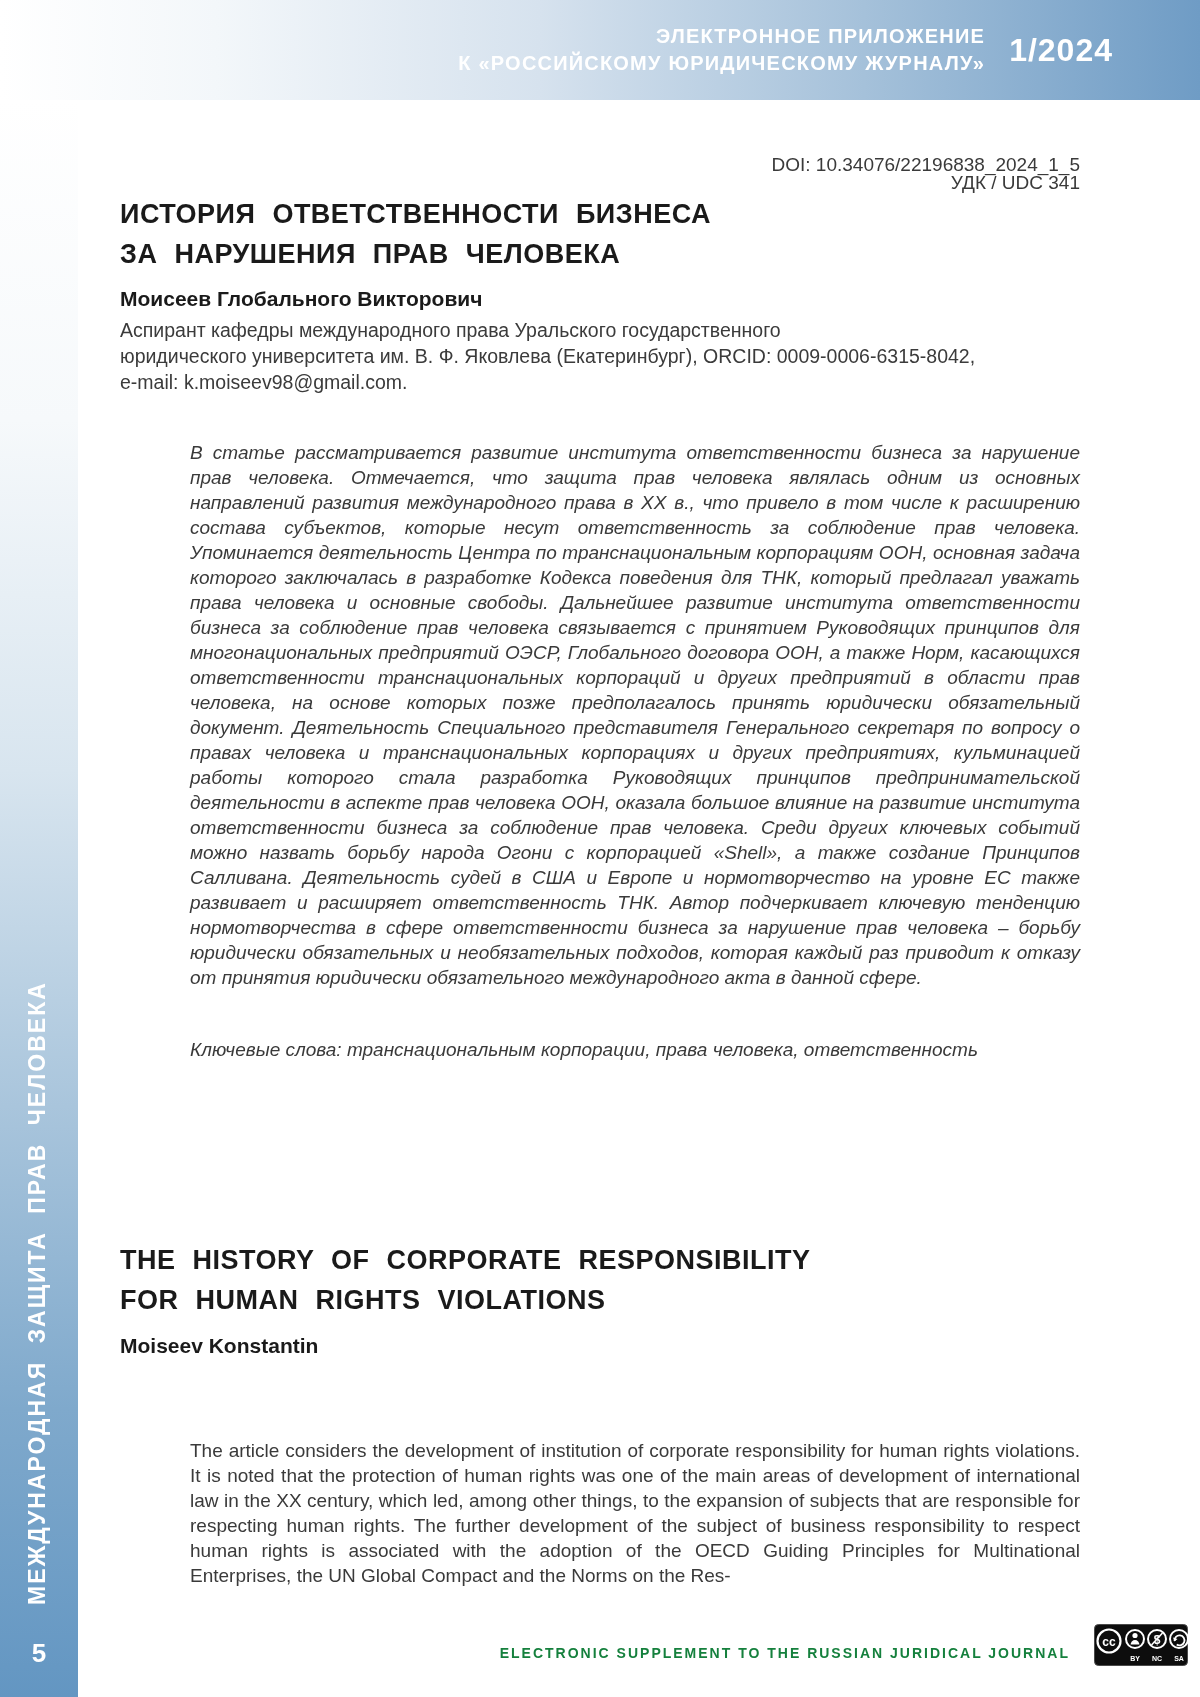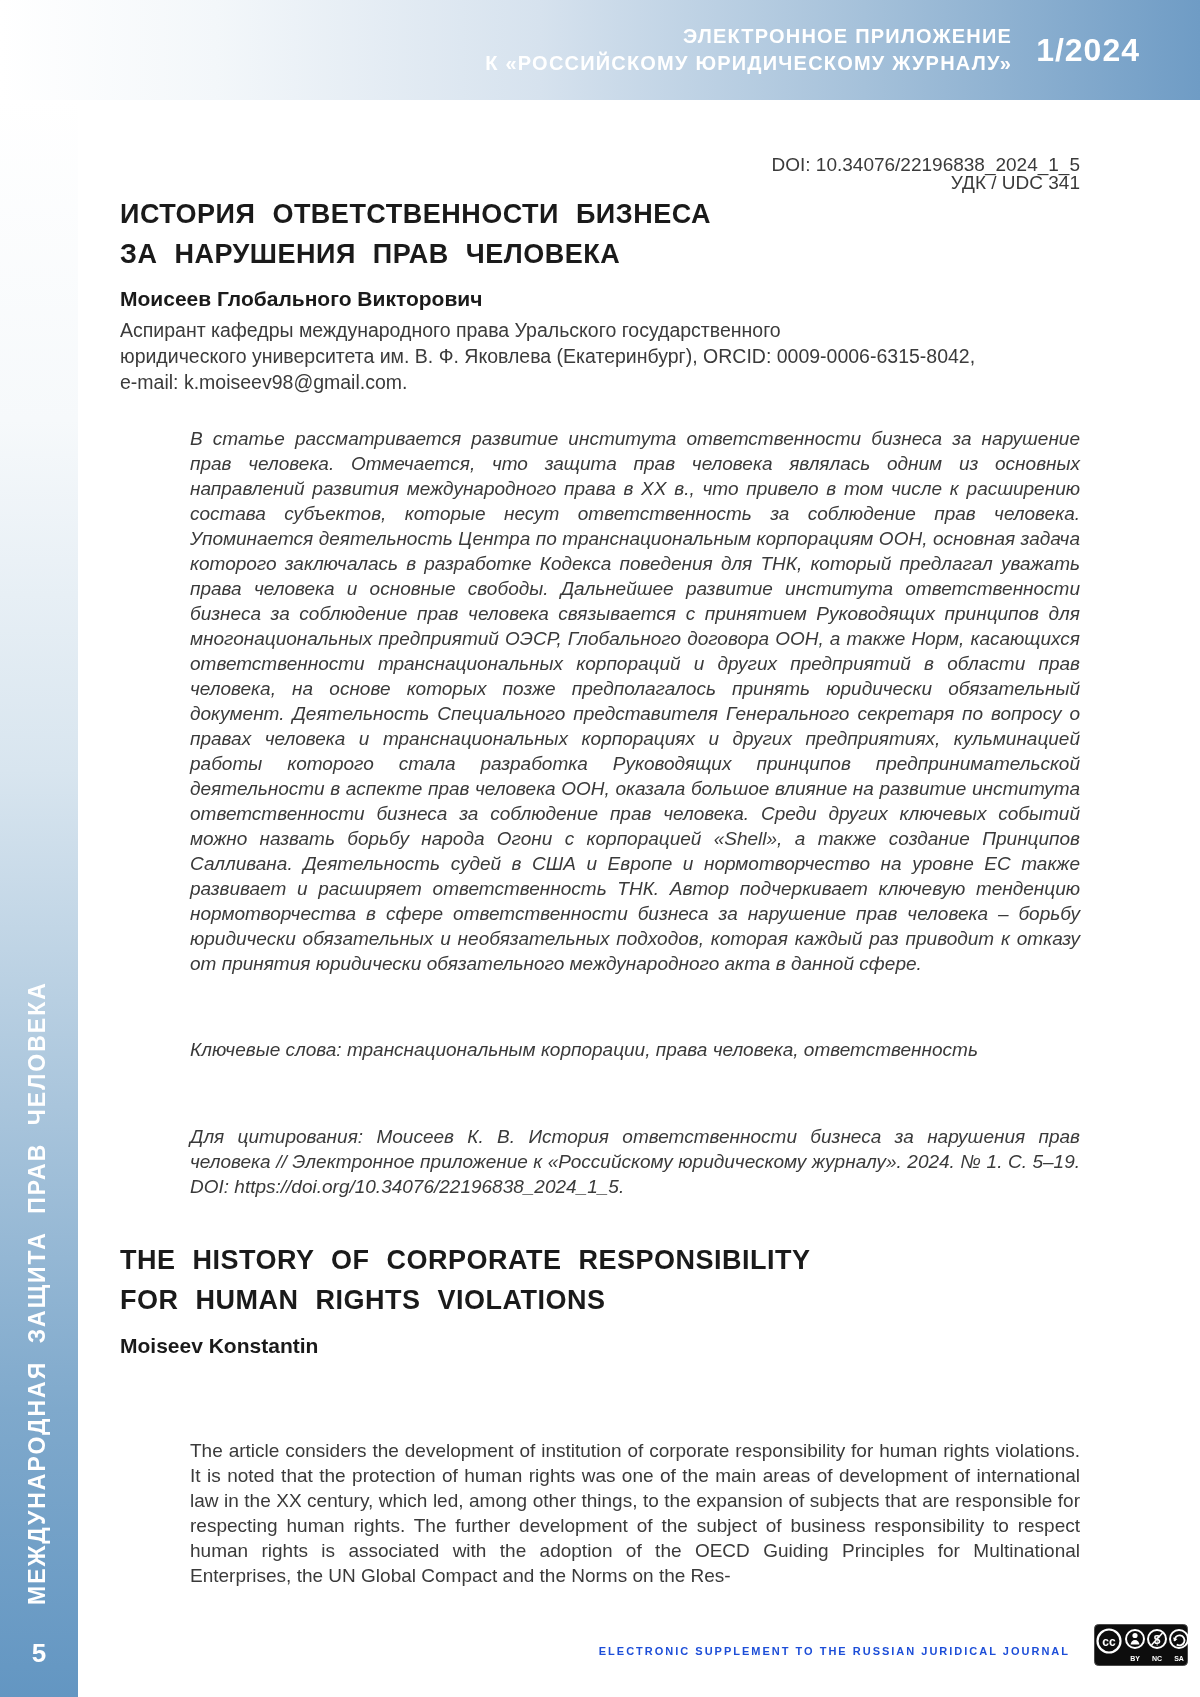--- a/index.html
+++ b/index.html
@@ -6,21 +6,21 @@
   html,body { background:#ffffff; }
   .page {
     position:relative; width:1200px; height:1697px; background:#ffffff;
     overflow:hidden; font-family:"Liberation Sans", sans-serif; color:#2e2e2e;
   }
   
   .header-band {
     position:absolute; left:0; top:0; width:1200px; height:100px;
     background:linear-gradient(90deg,#ffffff 0%,#f3f7fa 18%,#d6e2ee 45%,#a5c1da 72%,#6f9cc5 100%);
     display:flex; align-items:center; justify-content:flex-end;
-    padding-right:60px; gap:24px;
+    padding-right:87px; gap:24px;
   }
   .header-journal { text-align:right; color:#ffffff; font-weight:bold;
     font-size:20px; line-height:27px; letter-spacing:1.2px; }
   .header-issue { color:#ffffff; font-weight:bold; font-size:32px; letter-spacing:1px; }
   
   .sidebar-strip {
     position:absolute; left:0; top:100px; width:78px; height:1597px;
     background:linear-gradient(180deg,#ffffff 0%,#f6f9fb 20%,#d8e5ef 42%,#a9c5dc 63%,#7fa9cc 82%,#6396c2 100%);
     background:linear-gradient(180deg,#ffffff 0%,#f6f9fb 20%,#d8e5ef 42%,#a9c5dc 63%,#7fa9cc 82%,#6396c2 100%);
   }
@@ -34,36 +34,36 @@
     color:#ffffff; font-weight:bold; font-size:26px;
   }
   
   .udc { position:absolute; right:120px; top:128px; font-size:19px; color:#3a3a3a;margin-top:44px; }
   .doi { position:absolute; right:120px; top:154px; font-size:19px; color:#3a3a3a; }
   
   .title-ru { position:absolute; left:120px; top:194px; font-weight:bold;
     font-size:27px; line-height:40px; letter-spacing:0.5px; word-spacing:9px; color:#1a1a1a; }
   .author-ru { position:absolute; left:120px; top:287px; font-weight:bold; font-size:21px; color:#1a1a1a; }
   .affil-ru { position:absolute; left:120px; top:317px; font-size:19.5px; line-height:26px; color:#3b3b3b; }
-  .abstract-ru { position:absolute; left:190px; top:426px; width:890px;
+  .abstract-ru { position:absolute; left:190px; top:440px; width:890px;
     font-style:italic; font-size:19px; line-height:25px; text-align:justify; color:#3a3a3a; }
   .keywords-ru { position:absolute; left:190px; top:1037px; width:890px;
     font-style:italic; font-size:19px; line-height:25px; text-align:justify; color:#3a3a3a; }
   .citation-ru { position:absolute; left:190px; top:1124px; width:890px;
     font-style:italic; font-size:19px; line-height:25px; text-align:justify; color:#3a3a3a; }
   .title-en { position:absolute; left:120px; top:1240px; font-weight:bold;
     font-size:27px; line-height:40px; letter-spacing:0.5px; word-spacing:9px; color:#1a1a1a; }
   .author-en { position:absolute; left:120px; top:1334px; font-weight:bold; font-size:21px; color:#1a1a1a; }
   .affil-en { position:absolute; left:120px; top:1364px; font-size:19.5px; line-height:26px; color:#3b3b3b; }
   .abstract-en { position:absolute; left:190px; top:1438px; width:890px;
     font-size:19px; line-height:25px; text-align:justify; color:#3a3a3a; }
   
   .footer-journal {
-    position:absolute; right:130px; top:1645px; font-weight:bold; font-size:11px;
-    letter-spacing:2px; color:#1d4ed8; white-space:nowrap;
+    position:absolute; right:130px; top:1645px; font-weight:bold; font-size:14px;
+    letter-spacing:2px; color:#15803d; white-space:nowrap;
   }
   .cc-badge { position:absolute; left:1094px; top:1624px; }
 </style>
 </head>
 <body>
 
 <div class="page">
 
   <div class="header-band">
     <div class="header-journal">
@@ -85,21 +85,20 @@
     <div>ЗА НАРУШЕНИЯ ПРАВ ЧЕЛОВЕКА</div>
   </div>
   <div class="author-ru">Моисеев Глобального Викторович</div>
   <div class="affil-ru">
     <div>Аспирант кафедры международного права Уральского государственного</div>
     <div>юридического университета им. В. Ф. Яковлева (Екатеринбург), ORCID: 0009-0006-6315-8042,</div>
     <div>e-mail: k.moiseev98@gmail.com.</div>
   </div>
   <div class="abstract-ru">В статье рассматривается развитие института ответственности бизнеса за нарушение прав человека. Отмечается, что защита прав человека являлась одним из основных направлений развития международного права в XX в., что привело в том числе к расширению состава субъектов, которые несут ответственность за соблюдение прав человека. Упоминается деятельность Центра по транснациональным корпорациям ООН, основная задача которого заключалась в разработке Кодекса поведения для ТНК, который предлагал уважать права человека и основные свободы. Дальнейшее развитие института ответственности бизнеса за соблюдение прав человека связывается с принятием Руководящих принципов для многонациональных предприятий ОЭСР, Глобального договора ООН, а также Норм, касающихся ответственности транснациональных корпораций и других предприятий в области прав человека, на основе которых позже предполагалось принять юридически обязательный документ. Деятельность Специального представителя Генерального секретаря по вопросу о правах человека и транснациональных корпорациях и других предприятиях, кульминацией работы которого стала разработка Руководящих принципов предпринимательской деятельности в аспекте прав человека ООН, оказала большое влияние на развитие института ответственности бизнеса за соблюдение прав человека. Среди других ключевых событий можно назвать борьбу народа Огони с корпорацией «Shell», а также создание Принципов Салливана. Деятельность судей в США и Европе и нормотворчество на уровне ЕС также развивает и расширяет ответственность ТНК. Автор подчеркивает ключевую тенденцию нормотворчества в сфере ответственности бизнеса за нарушение прав человека – борьбу юридически обязательных и необязательных подходов, которая каждый раз приводит к отказу от принятия юридически обязательного международного акта в данной сфере.</div>
   <div class="keywords-ru">Ключевые слова: транснациональным корпорации, права человека, ответственность</div>
-  <div class="citation-ru">Для цитирования: Моисеев К. В. История ответственности бизнеса за нарушения прав человека // Электронное приложение к «Российскому юридическому журналу». 2024. № 1. С. 5–19. DOI: https://doi.org/10.34076/22196838_2024_1_5.</div>
 
   <div class="title-en">
     <div>THE HISTORY OF CORPORATE RESPONSIBILITY</div>
     <div>FOR HUMAN RIGHTS VIOLATIONS</div>
   </div>
   <div class="author-en">Moiseev Konstantin</div>
   <div class="abstract-en">The article considers the development of institution of corporate responsibility for human rights violations. It is noted that the protection of human rights was one of the main areas of development of international law in the XX century, which led, among other things, to the expansion of subjects that are responsible for respecting human rights. The further development of the subject of business responsibility to respect human rights is associated with the adoption of the OECD Guiding Principles for Multinational Enterprises, the UN Global Compact and the Norms on the Res-</div>
 
   <div class="footer-journal">ELECTRONIC SUPPLEMENT TO THE RUSSIAN JURIDICAL JOURNAL</div>
 

